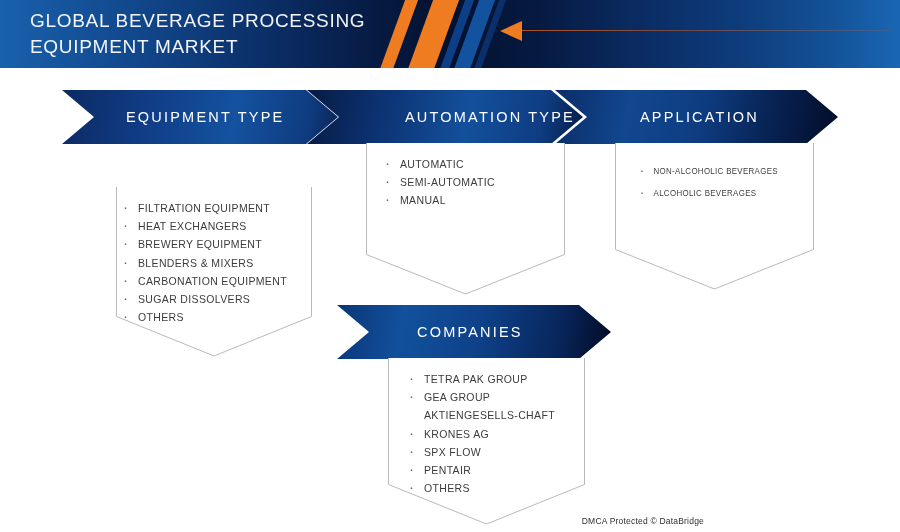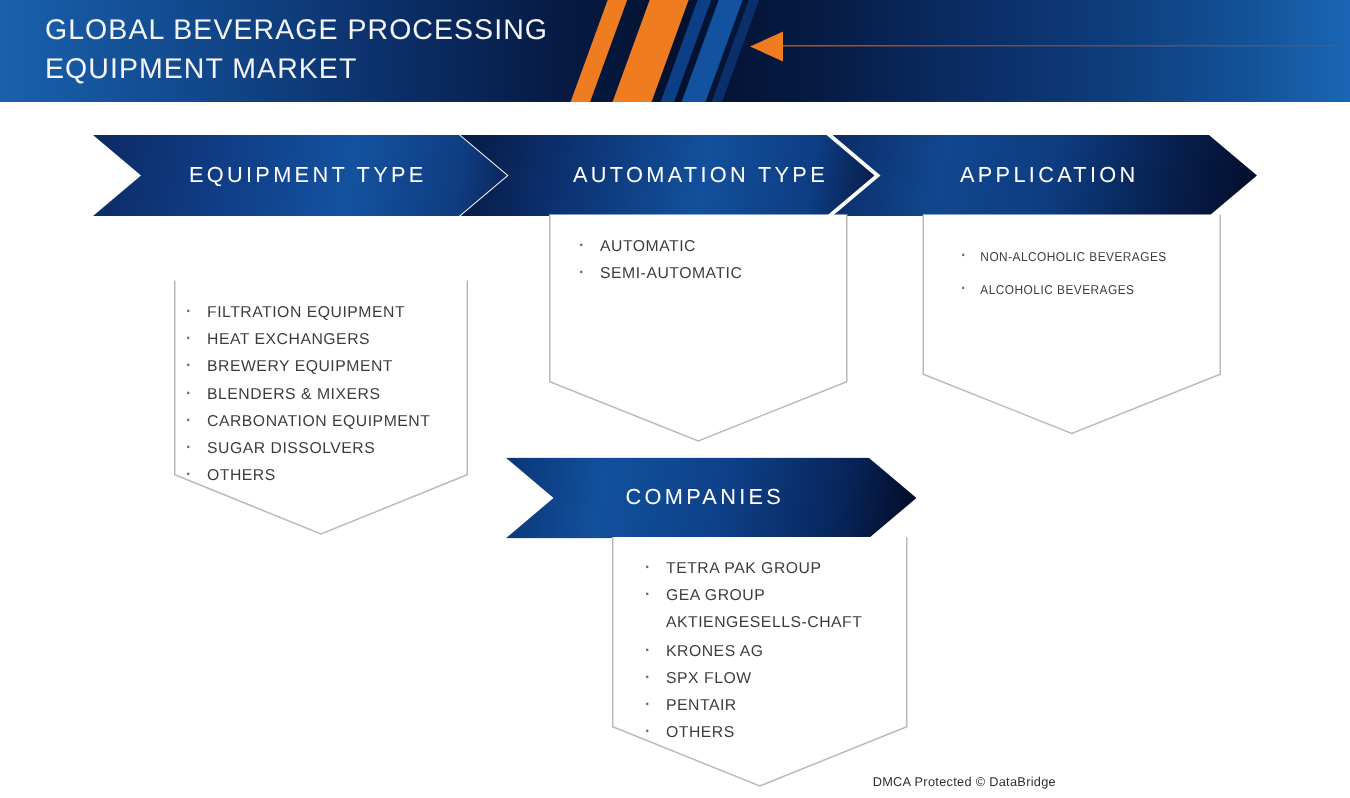--- a/index.html
+++ b/index.html
@@ -58,21 +58,21 @@
     display:flex;align-items:center;
   }
   .banner span{
     color:#ffffff;font-size:14.5px;font-weight:normal;letter-spacing:2.2px;
   }
   .b1{left:62px;top:90px;width:276px;
       background:linear-gradient(100deg,#0c2a63 0%,#103c85 30%,#14529f 62%,#0f3c80 88%,#0a2356 100%);}
   .b1 span{margin-left:64px;}
   .b2{left:307px;top:90px;width:276px;
       background:linear-gradient(100deg,#071a42 0%,#0c3272 26%,#13509b 58%,#0e3d83 84%,#071b45 100%);}
-  .b2 span{margin-left:75px;}
+  .b2 span{margin-left:98px;}
   .b3{left:555px;top:90px;width:283px;
       background:linear-gradient(100deg,#0b2c68 0%,#11478f 26%,#0e3c80 52%,#07204f 78%,#030c28 100%);align-items:center;}
   .b3 span{margin-left:85px;}
   .b4{left:337px;top:305px;width:274px;
       background:linear-gradient(100deg,#0b3577 0%,#12509c 24%,#0e4189 52%,#08265c 80%,#020a24 100%);}
   .b4 span{margin-left:80px;}
 
   
   .box{position:absolute;}
   .box svg{position:absolute;left:0;top:0;overflow:visible;}
@@ -96,21 +96,21 @@
   .box1 li{font-size:10.5px;line-height:18.2px;}
 
   .box2{left:366px;top:143px;width:199px;height:152px;}
   .box2 ul{padding:12px 0 0 16px;}
   .box2 li{font-size:10.5px;line-height:18.2px;}
 
   .box3{left:615px;top:143px;width:199px;height:147px;}
   .box3 ul{padding:17px 0 0 22px;}
   .box3 li{font-size:8.6px;line-height:22px;transform:scaleX(0.92);transform-origin:left center;}
 
-  .box4{left:408px;top:358px;width:197px;height:167px;}
+  .box4{left:388px;top:358px;width:197px;height:167px;}
   .box4 ul{padding:12px 0 0 18px;}
   .box4 li{font-size:10.5px;line-height:18.2px;}
 
   .footer{
     position:absolute;right:12px;bottom:6px;
     font-size:8.5px;color:#2e2e2e;letter-spacing:0.2px;
   }
 </style>
 </head>
 <body>
@@ -156,20 +156,21 @@
     </ul>
   </div>
 
   <div class="box box2">
     <svg width="199" height="152" viewBox="0 0 199 152">
       <path d="M0.5 0 L0.5 111.5 L99.5 151 L198.5 111.5 L198.5 0" fill="#ffffff" stroke="#b9b9b9" stroke-width="1"></path>
     </svg>
     <ul>
       <li>AUTOMATIC</li>
       <li>SEMI-AUTOMATIC</li>
+      <li>MANUAL</li>
     </ul>
   </div>
 
   <div class="box box3">
     <svg width="199" height="147" viewBox="0 0 199 147">
       <path d="M0.5 0 L0.5 106.5 L99.5 146 L198.5 106.5 L198.5 0" fill="#ffffff" stroke="#b9b9b9" stroke-width="1"></path>
     </svg>
     <ul>
       <li>NON-ALCOHOLIC BEVERAGES</li>
       <li>ALCOHOLIC BEVERAGES</li>

